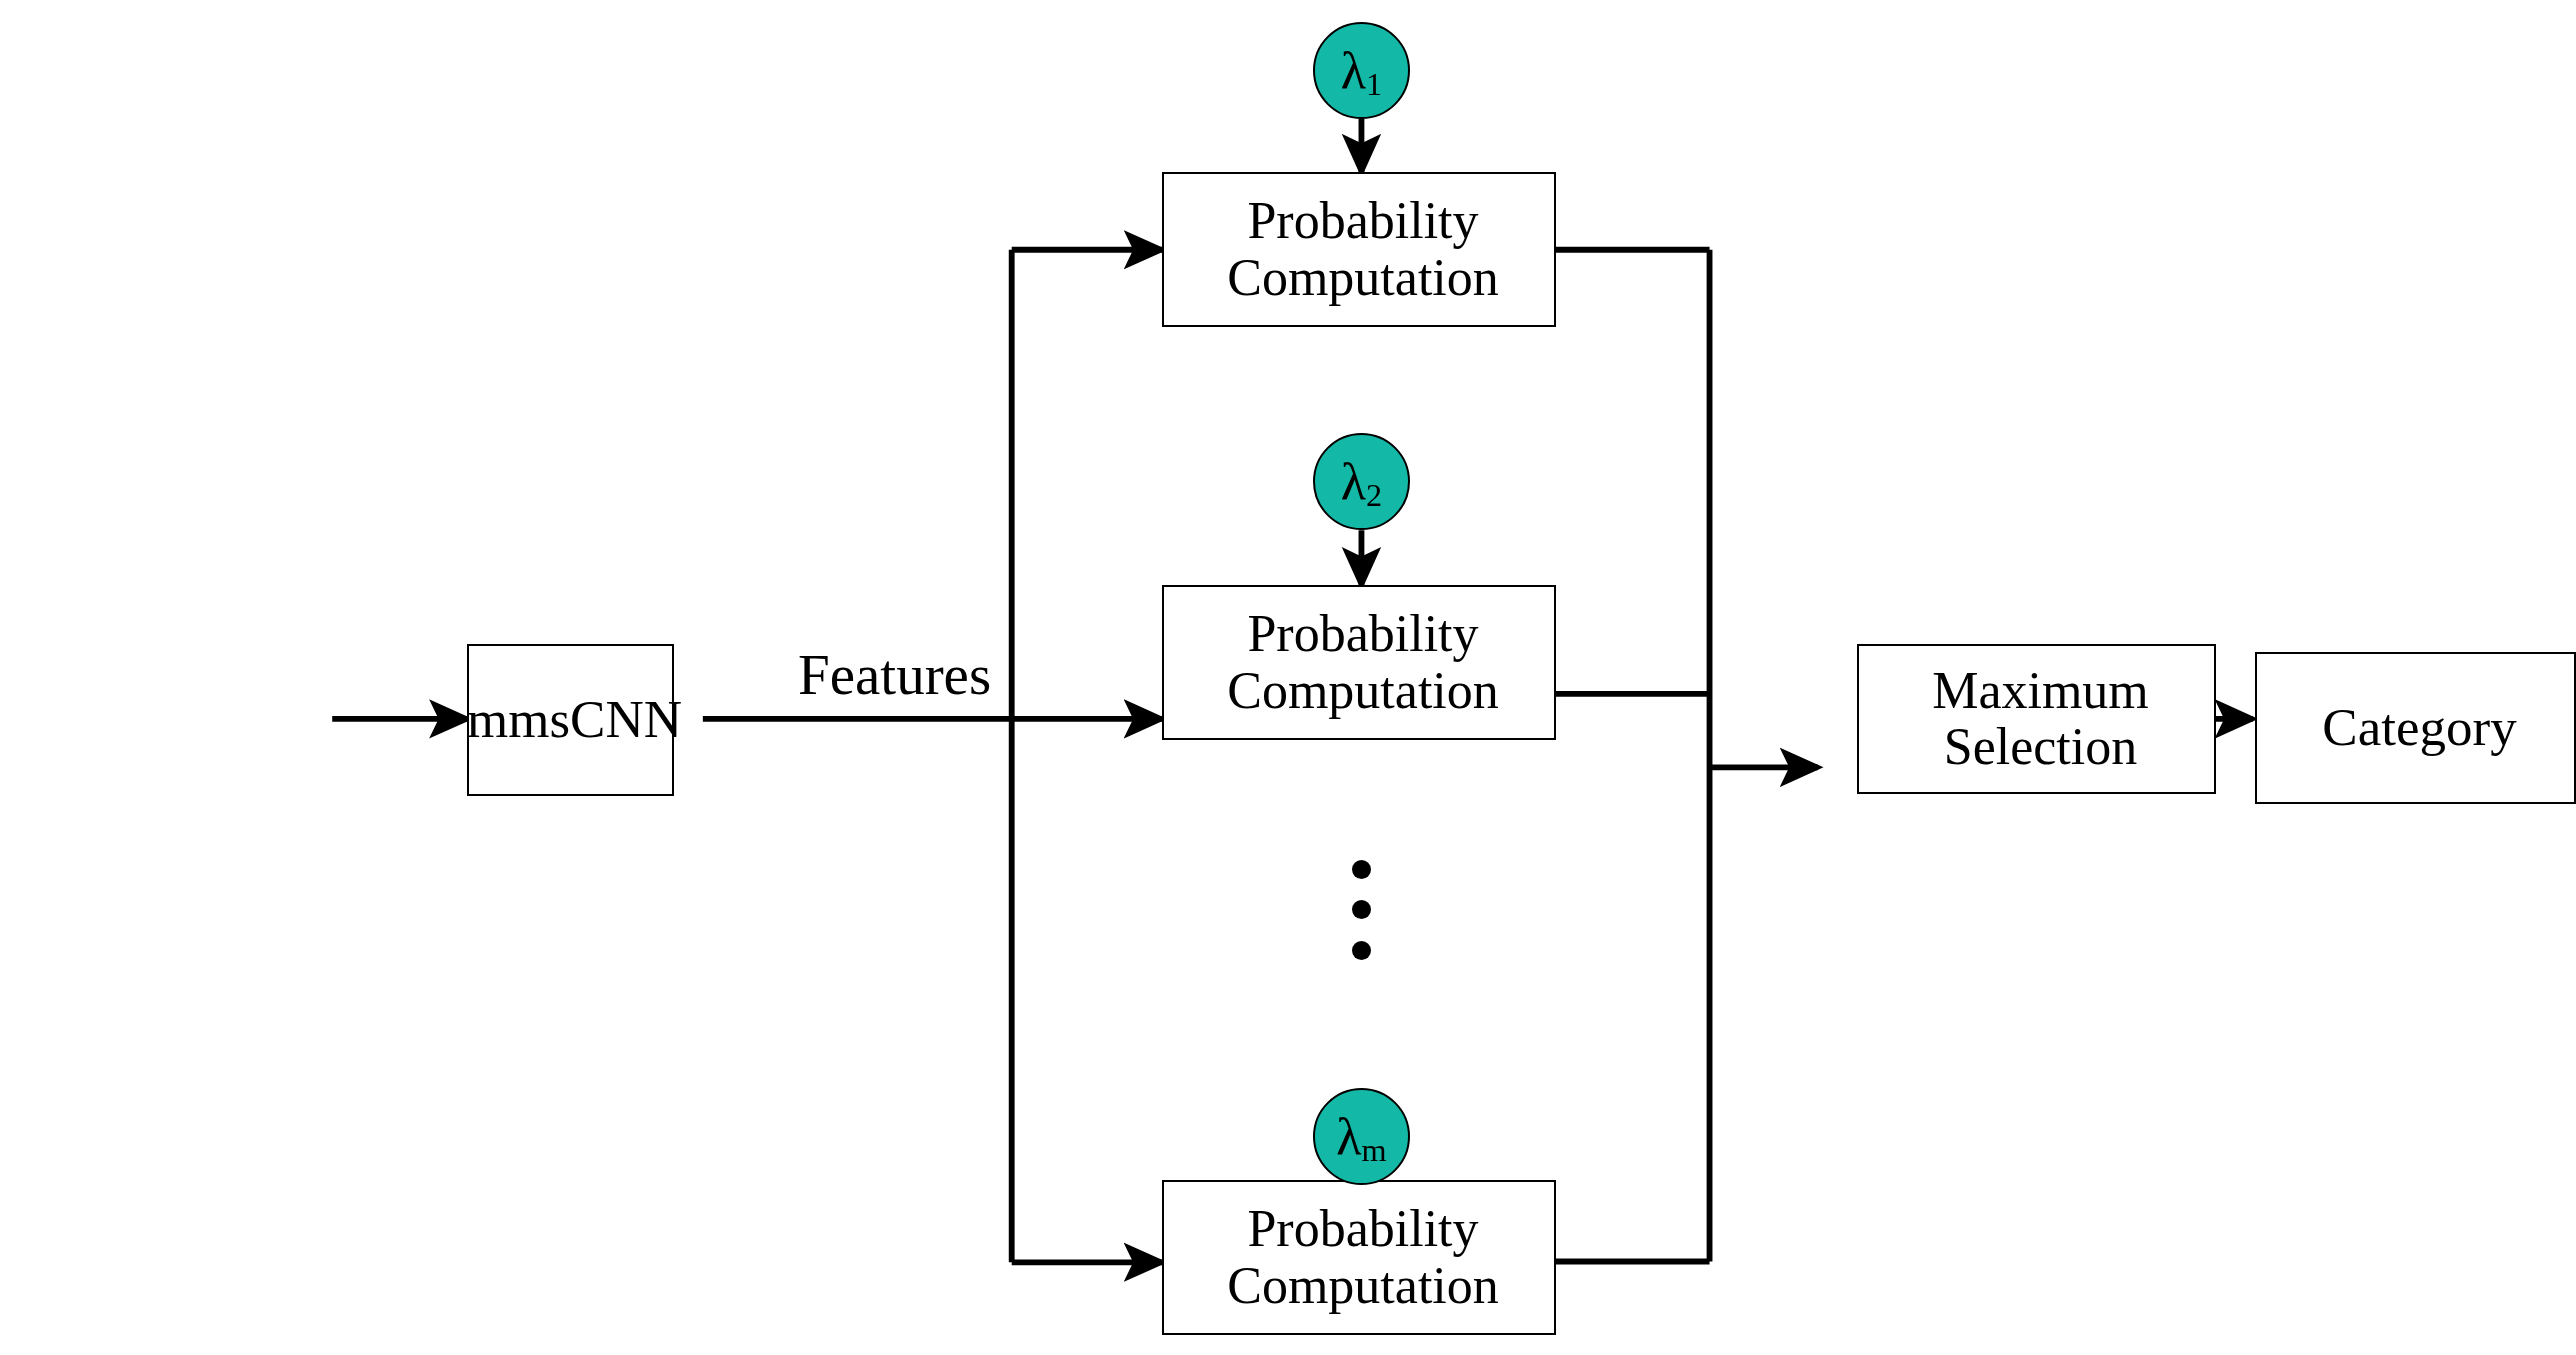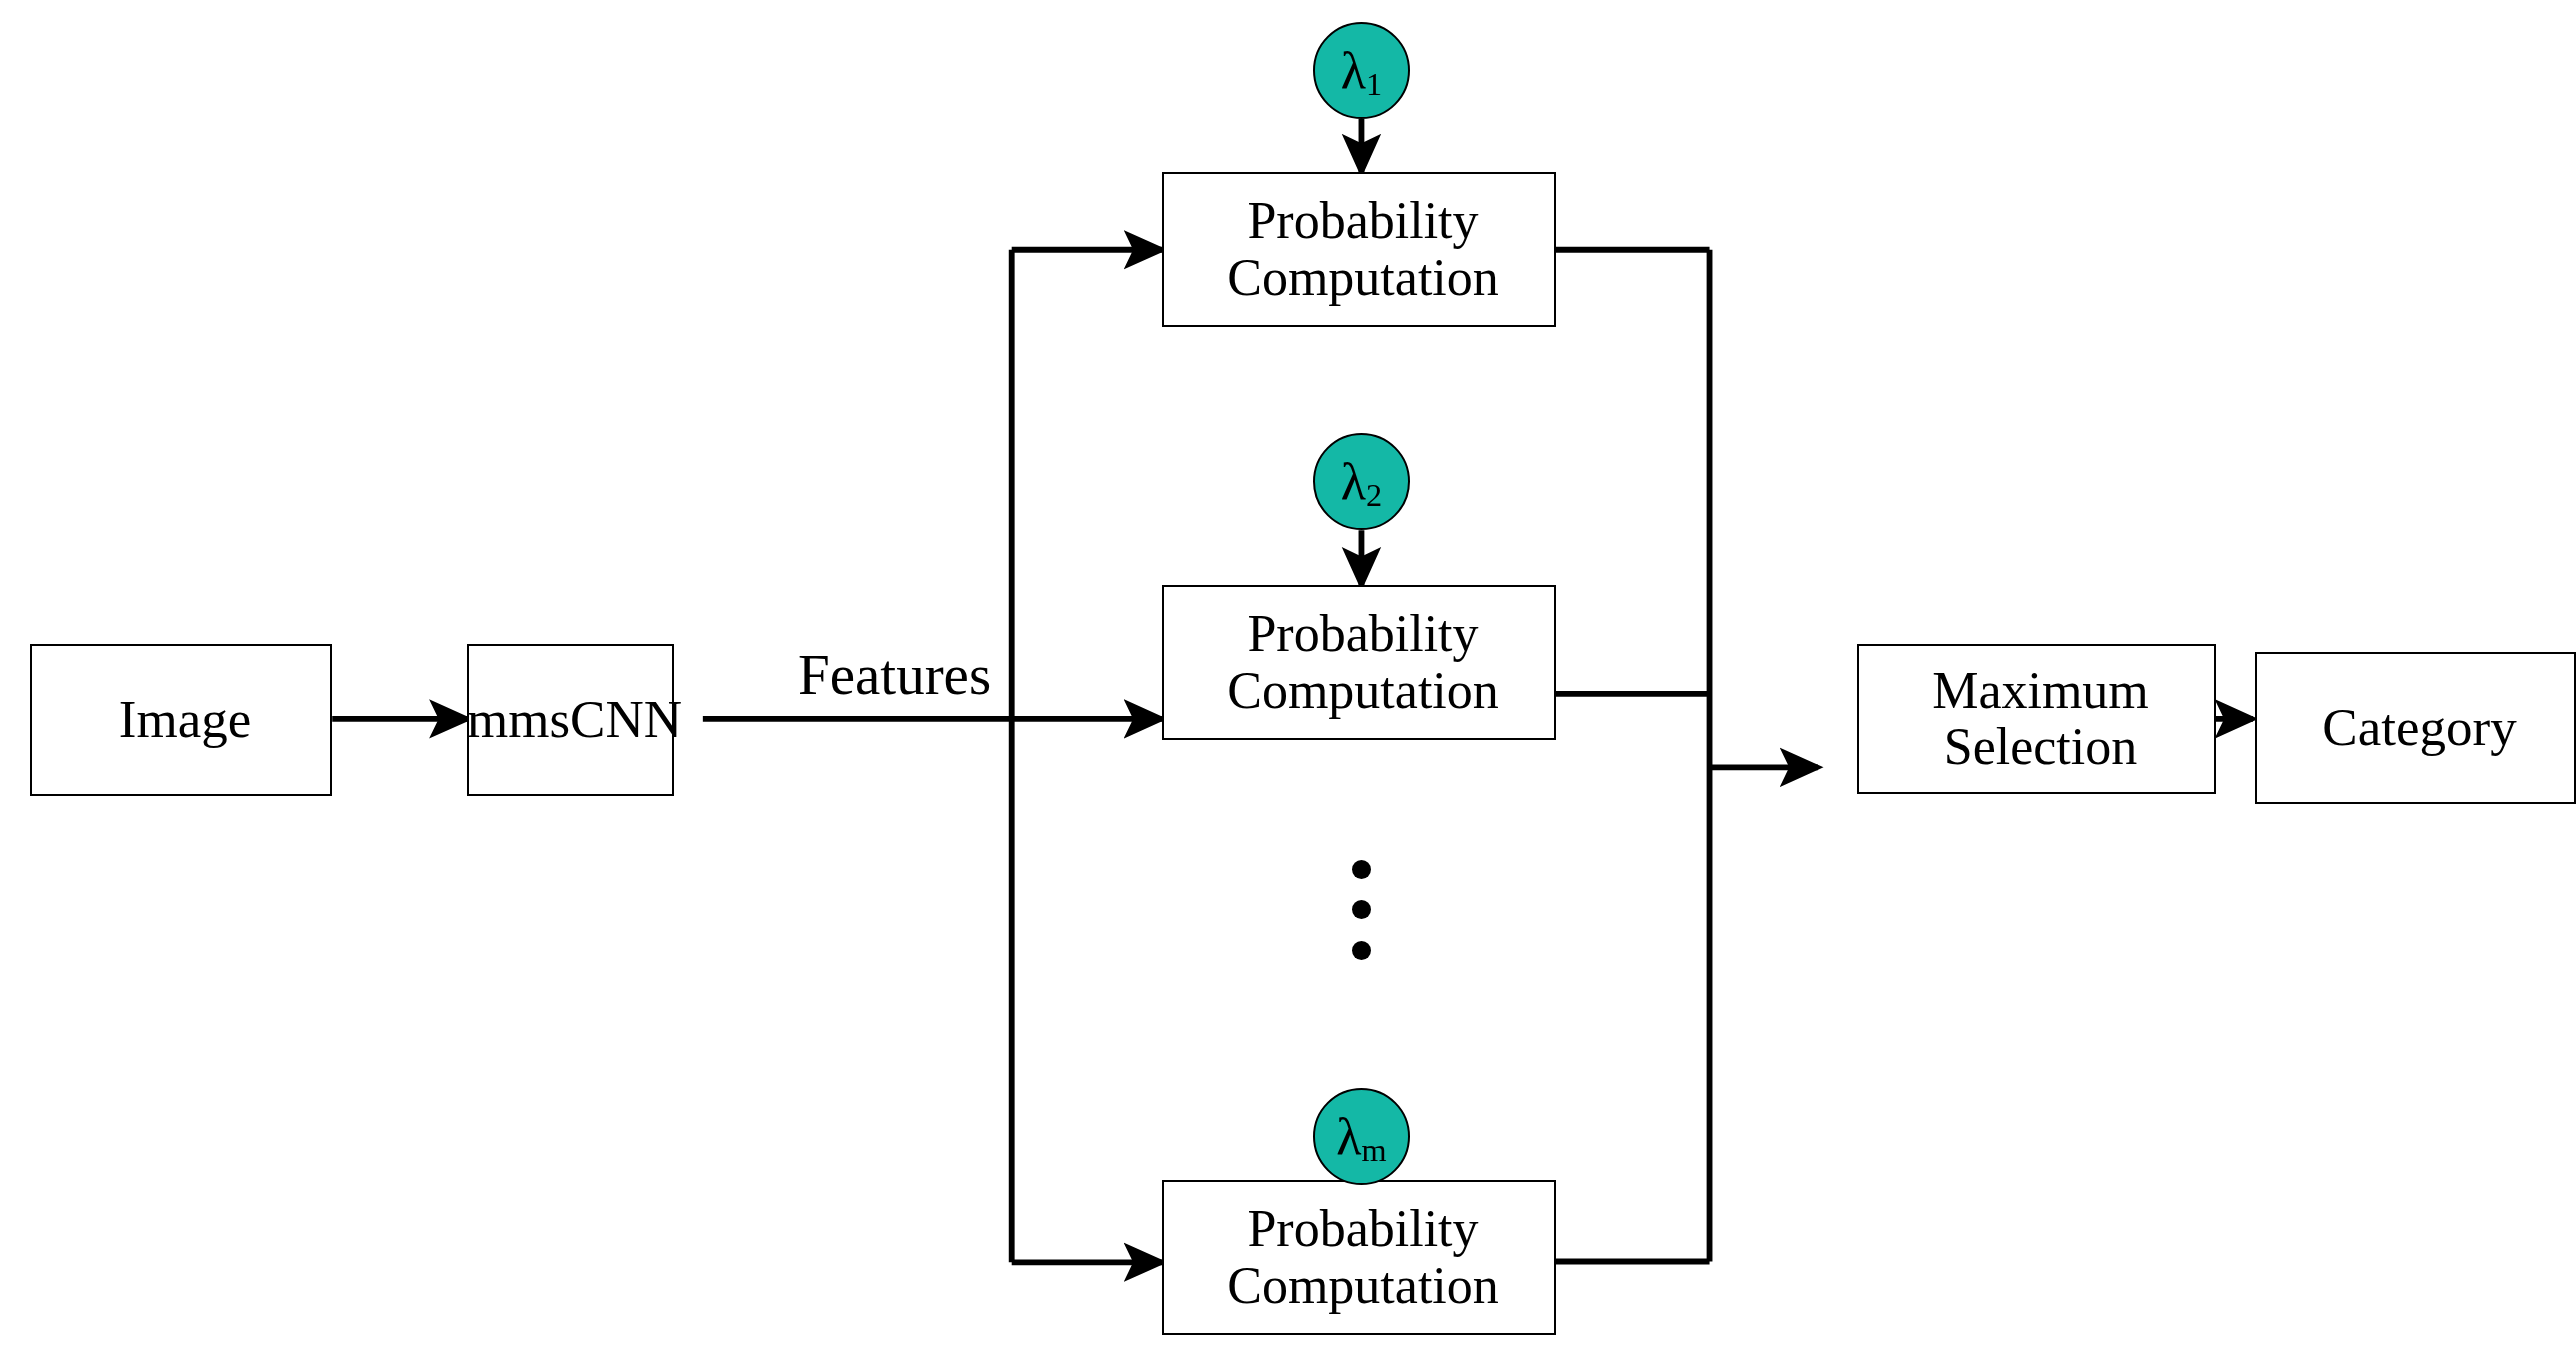--- a/index.html
+++ b/index.html
@@ -111,23 +111,20 @@
 
     <line x1="2545" y1="861" x2="2699" y2="861" stroke="#000000" stroke-width="7" marker-end="url(#arrow)"></line>
 
     <line x1="1631" y1="142" x2="1631" y2="206" stroke="#000000" stroke-width="7" marker-end="url(#arrow)"></line>
 
     <line x1="1631" y1="635" x2="1631" y2="701" stroke="#000000" stroke-width="7" marker-end="url(#arrow)"></line>
 
     <line x1="1631" y1="1352" x2="1631" y2="1414" stroke="#000000" stroke-width="7" marker-end="url(#arrow)"></line>
   </svg>
 
-  <div class="node-box" style="left:30px; top:644px; width:302px; height:152px; font-size:53px;">
-    <span class="node-label">Image</span>
-  </div>
 
   <div class="node-box" style="left:467px; top:644px; width:207px; height:152px; font-size:53px;">
     <span class="node-label">mmsCNN</span>
   </div>
 
   <div class="free-label" style="left:798px; top:638px; font-size:57px;">Features</div>
 
   <div class="node-box" style="left:1162px; top:172px; width:394px; height:155px; font-size:52px;">
     <span class="node-label">Probability
 Computation</span>

